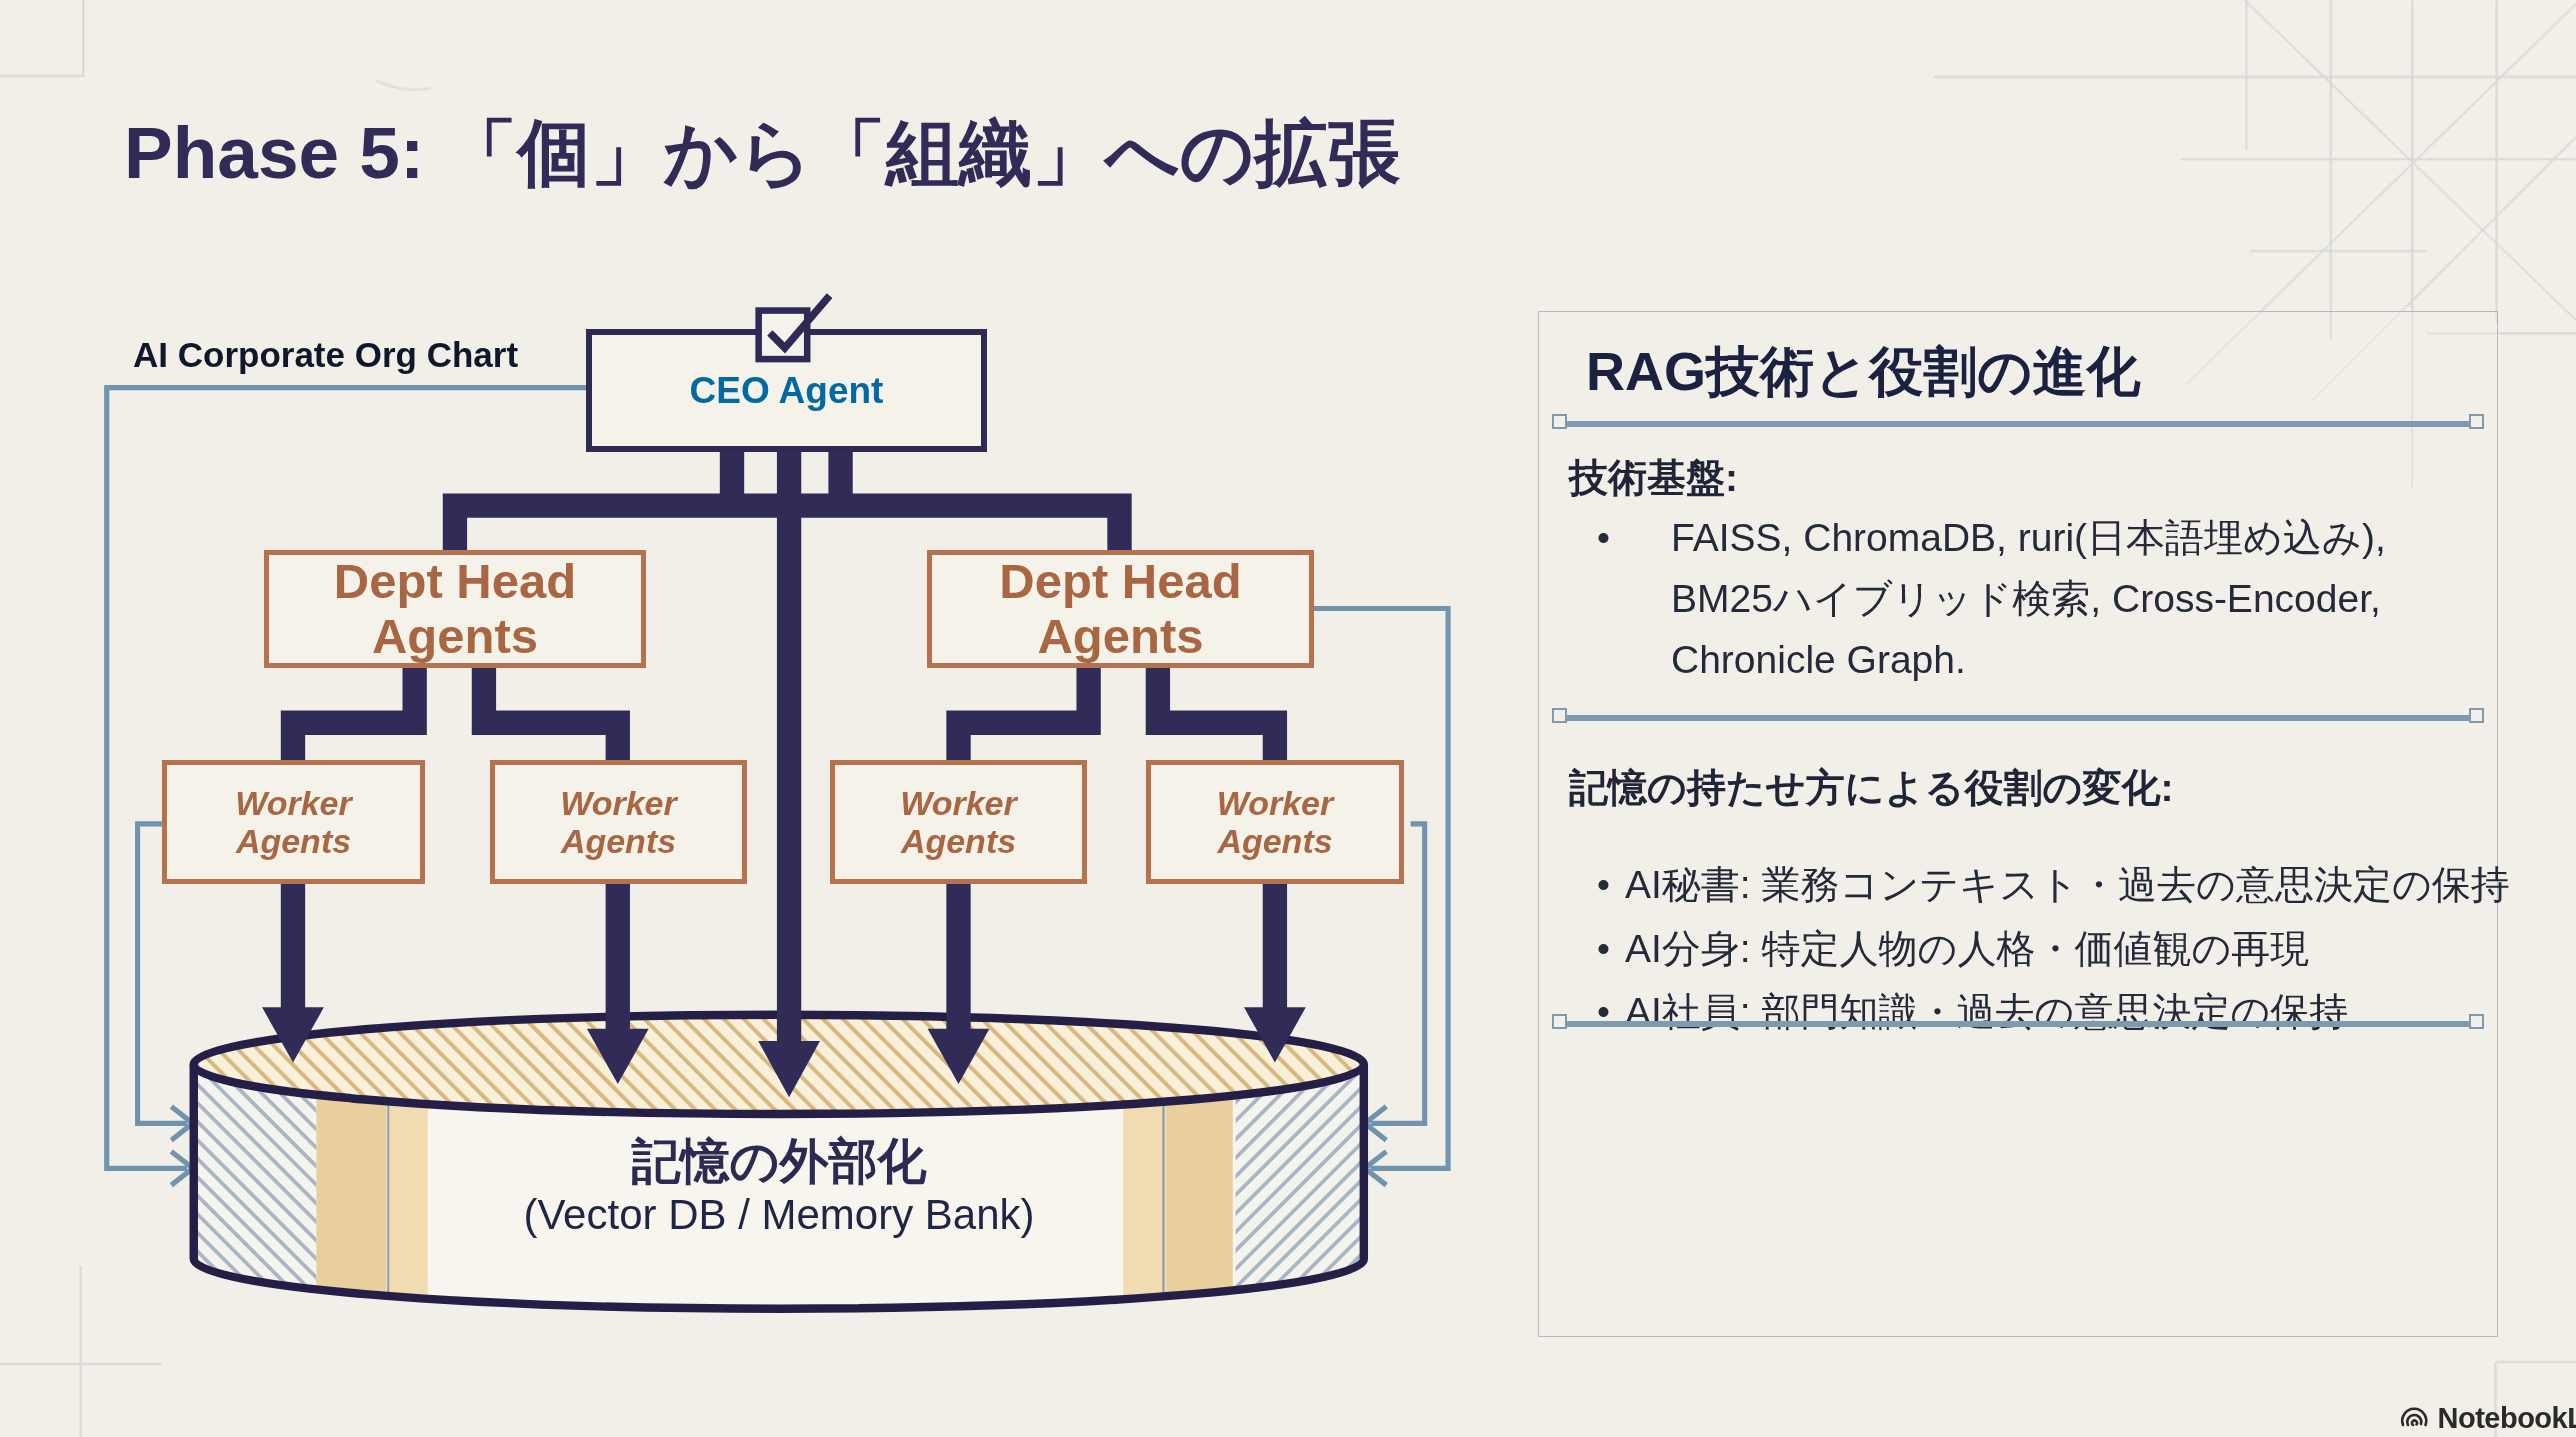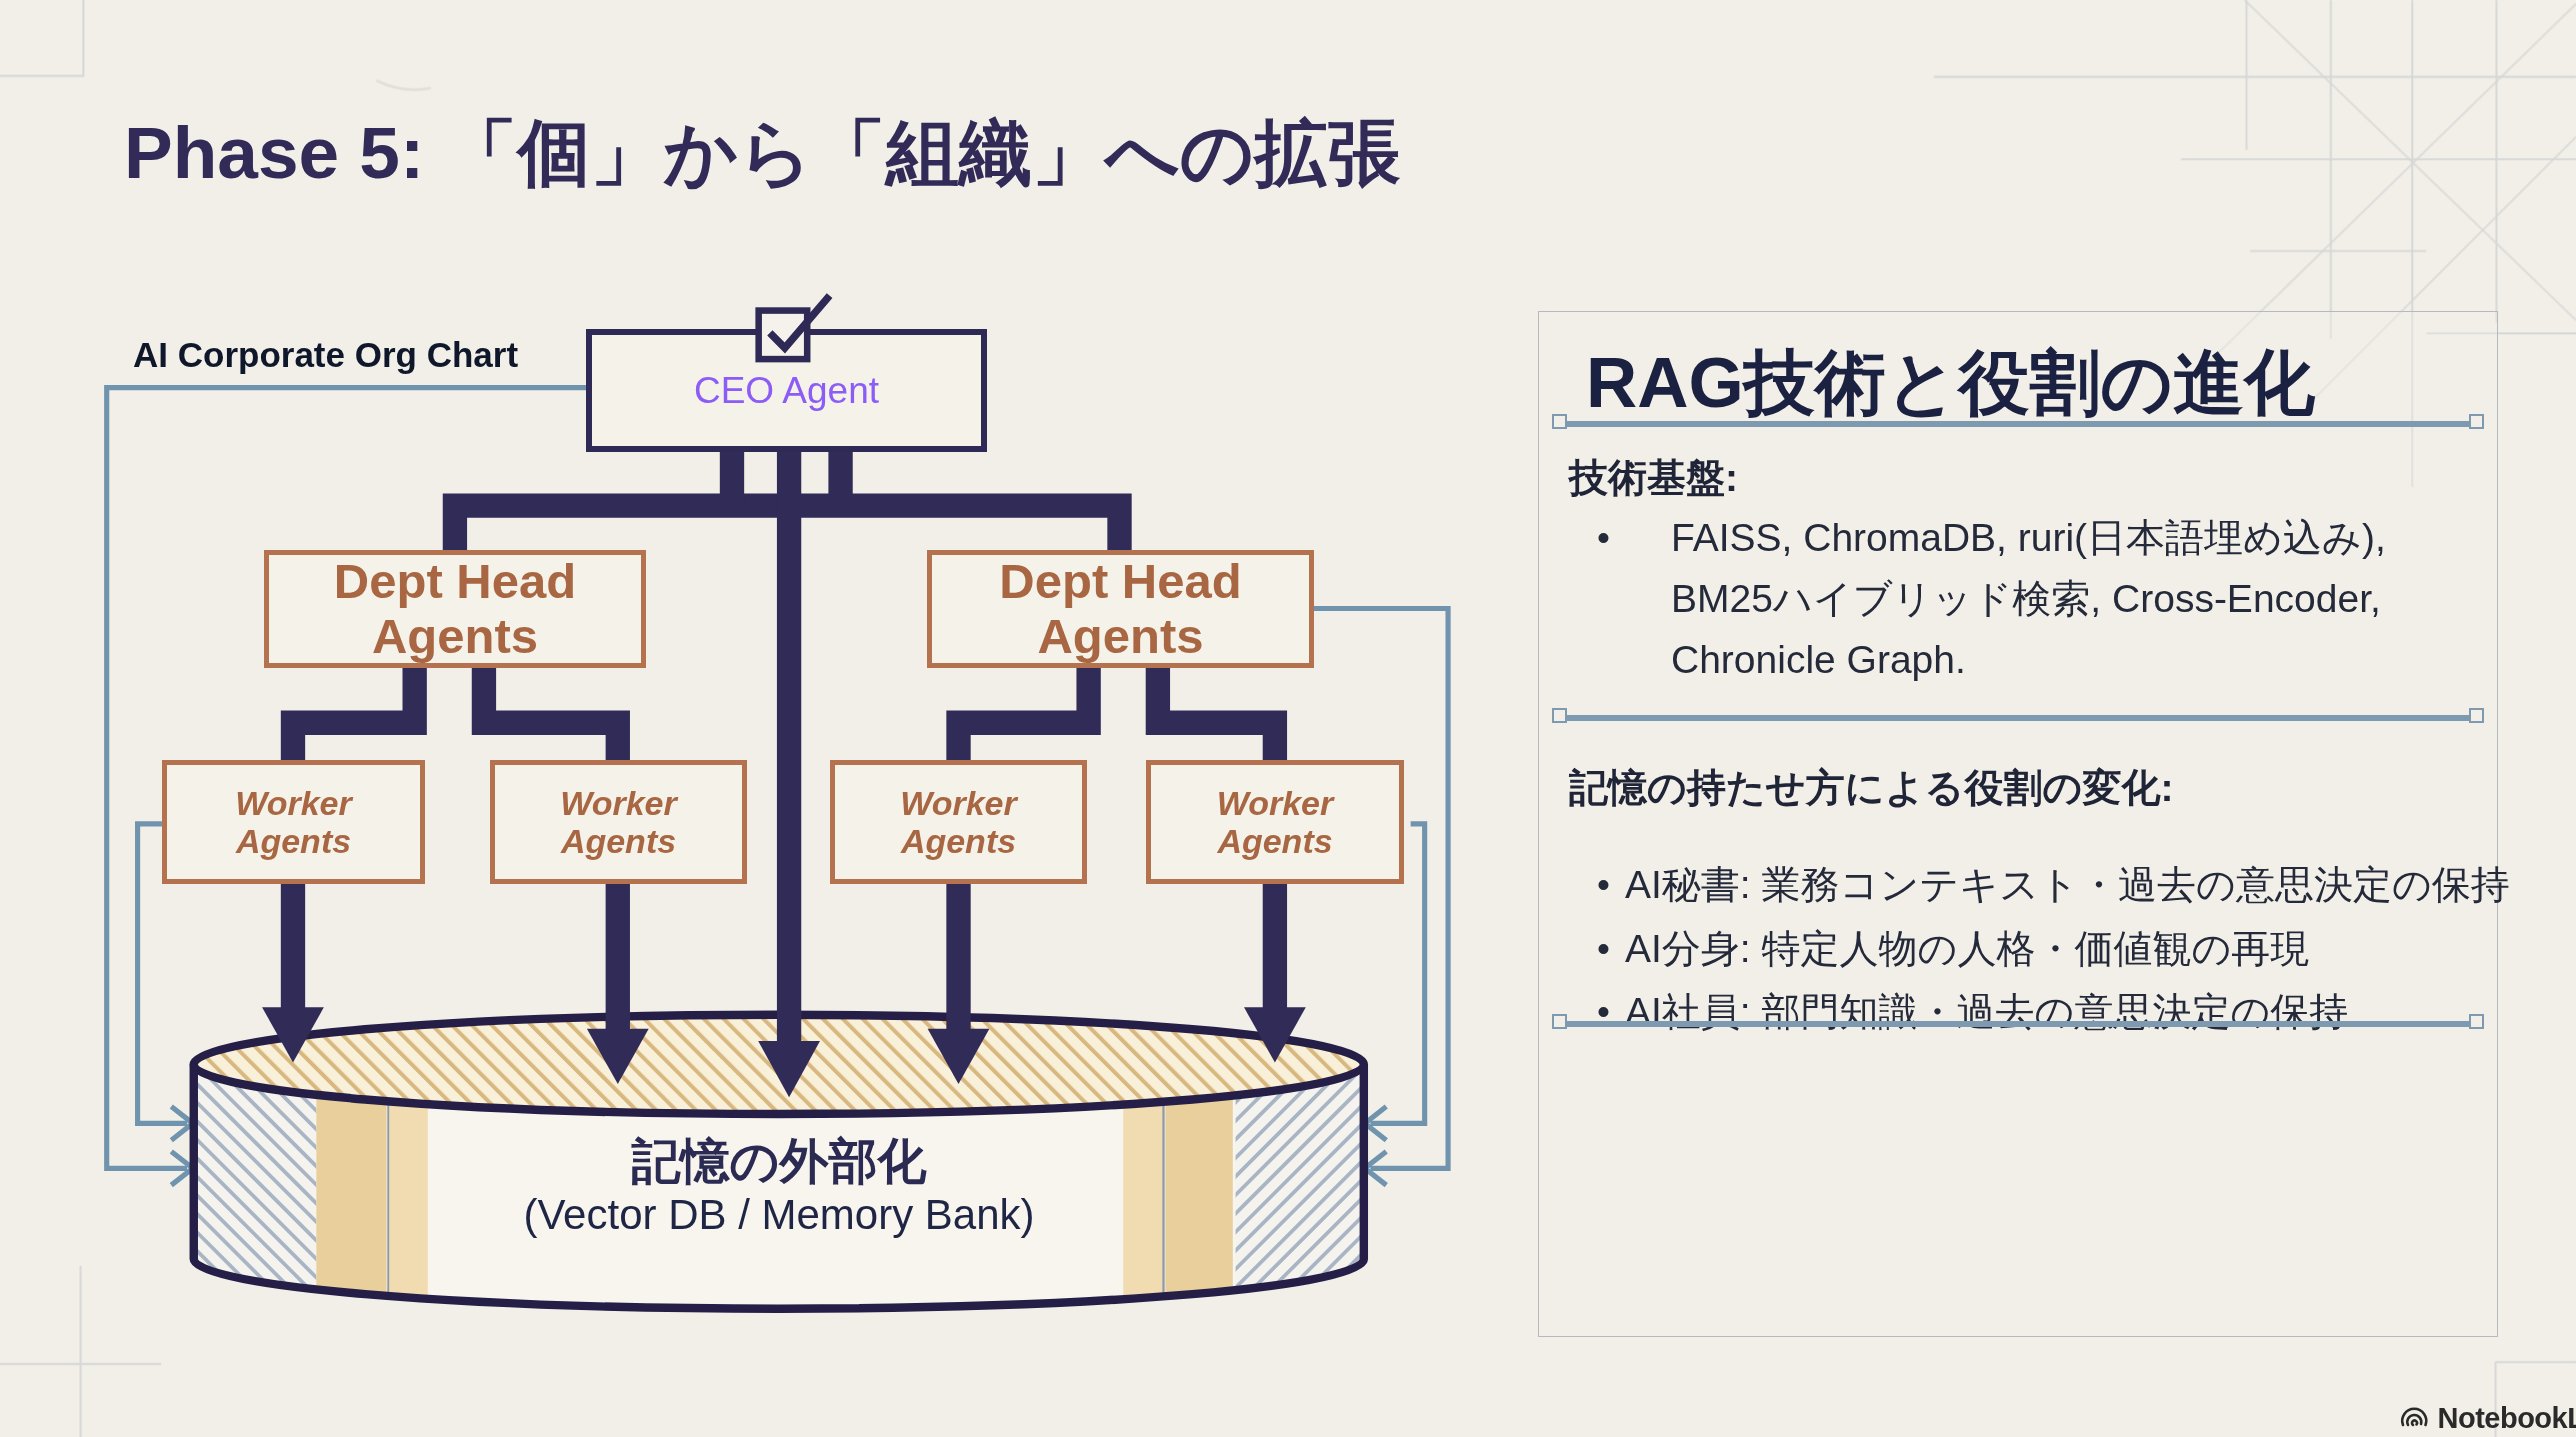--- a/index.html
+++ b/index.html
@@ -21,21 +21,21 @@
     left:133px;top:335px;font-size:35px;font-weight:600;color:#0f172a;z-index:3;
   }
   
   .obox{
     position:absolute;background:#f5f2ea;z-index:2;
     display:flex;align-items:center;justify-content:center;text-align:center;
     box-sizing:border-box;
   }
   .obox .lbl{white-space:pre-line;line-height:1.12;}
   .ceo-box{left:586px;top:329px;width:401px;height:123px;border:6.6px solid #2e2955;}
-  .ceo-box .lbl{font-size:37px;color:#8b5cf6;font-weight:400;}
+  .ceo-box .lbl{font-size:37px;color:#0369a1;font-weight:700;}
   .dept-box{border:5.6px solid #b5724f;height:118px;top:550px;}
   .dept-box .lbl{font-size:49px;color:#a86742;font-weight:600;}
   .dept-left{left:264px;width:382px;}
   .dept-right{left:927px;width:387px;}
   .worker-box{border:5.6px solid #b5724f;top:760px;height:124px;}
   .worker-box .lbl{font-size:34px;color:#a86742;font-weight:600;font-style:italic;}
   .w1{left:162px;width:263px;}
   .w2{left:490px;width:257px;}
   .w3{left:830px;width:257px;}
   .w4{left:1146px;width:258px;}
@@ -47,21 +47,21 @@
   }
   .cyl-label-en{
     left:194px;top:1191px;width:1170px;text-align:center;z-index:3;
     font-size:42px;font-weight:500;color:#1f2544;
   }
   
   .panel{
     left:1538px;top:311px;width:960px;height:1026px;z-index:2;
     border:1.9px solid #b6bac0;box-sizing:border-box;background:rgba(244,241,234,0.35);
   }
-  .panel-title{left:47px;top:24px;font-size:71px;font-weight:700;color:#1b2140;}
+  .panel-title{left:47px;top:24px;font-size:54px;font-weight:700;color:#1b2140;}
   .divider{position:absolute;left:17px;right:17px;height:5.6px;background:#7e9ab0;}
   .divider .handle{
     position:absolute;top:-7.5px;width:15px;height:15px;background:#f2efe8;
     border:2.8px solid #7e9ab0;box-sizing:border-box;
   }
   .divider .h-left{left:-3.7px;}
   .divider .h-right{right:-3.7px;}
   .div1{top:109px;}
   .div2{top:403px;}
   .div3{top:709px;}

